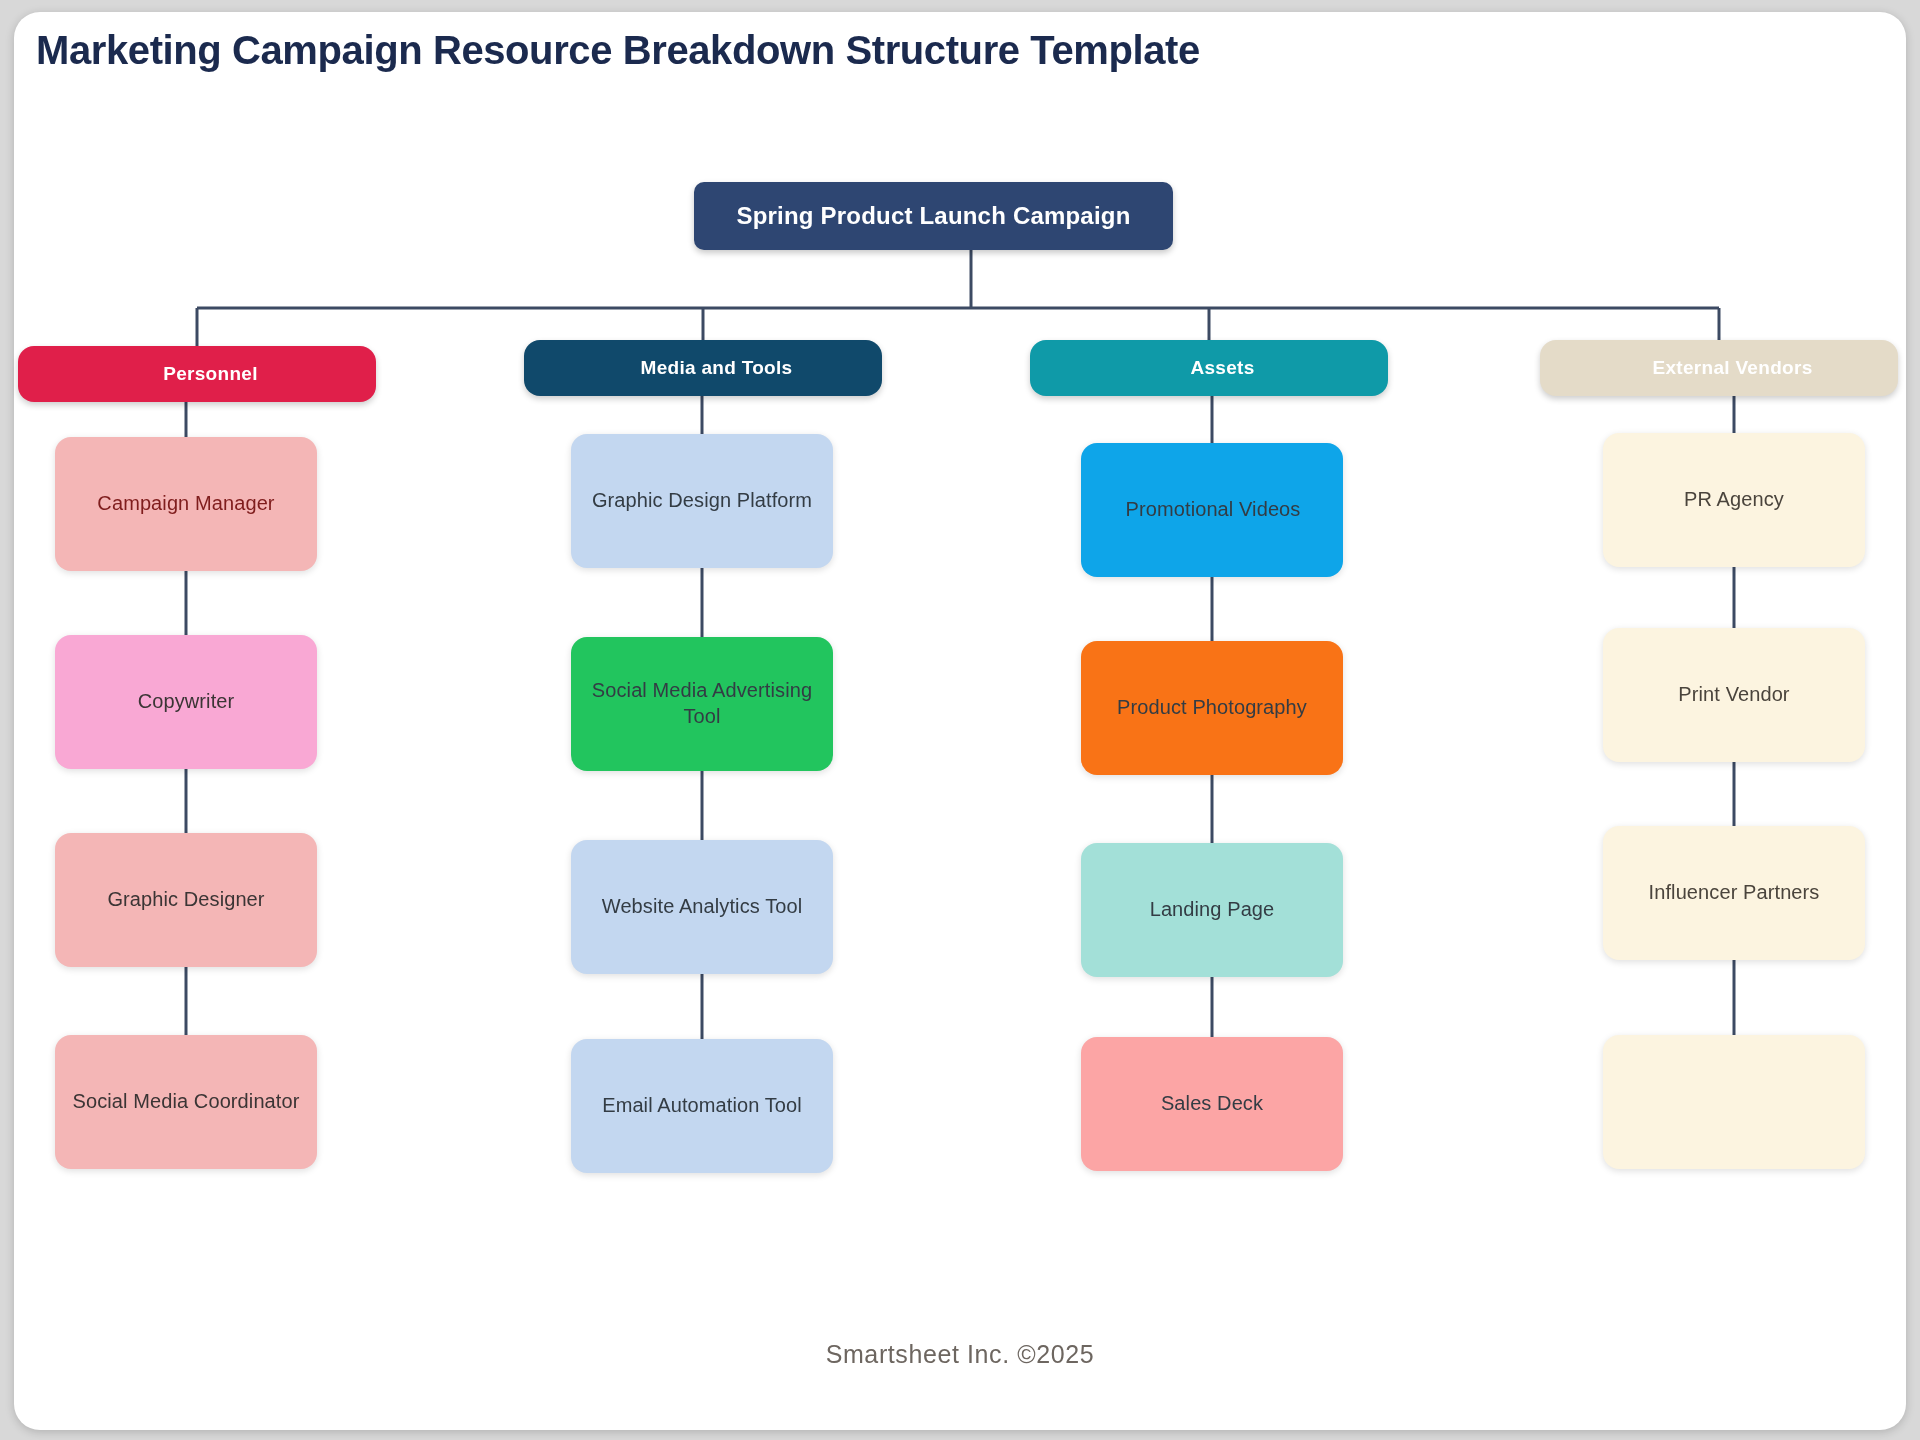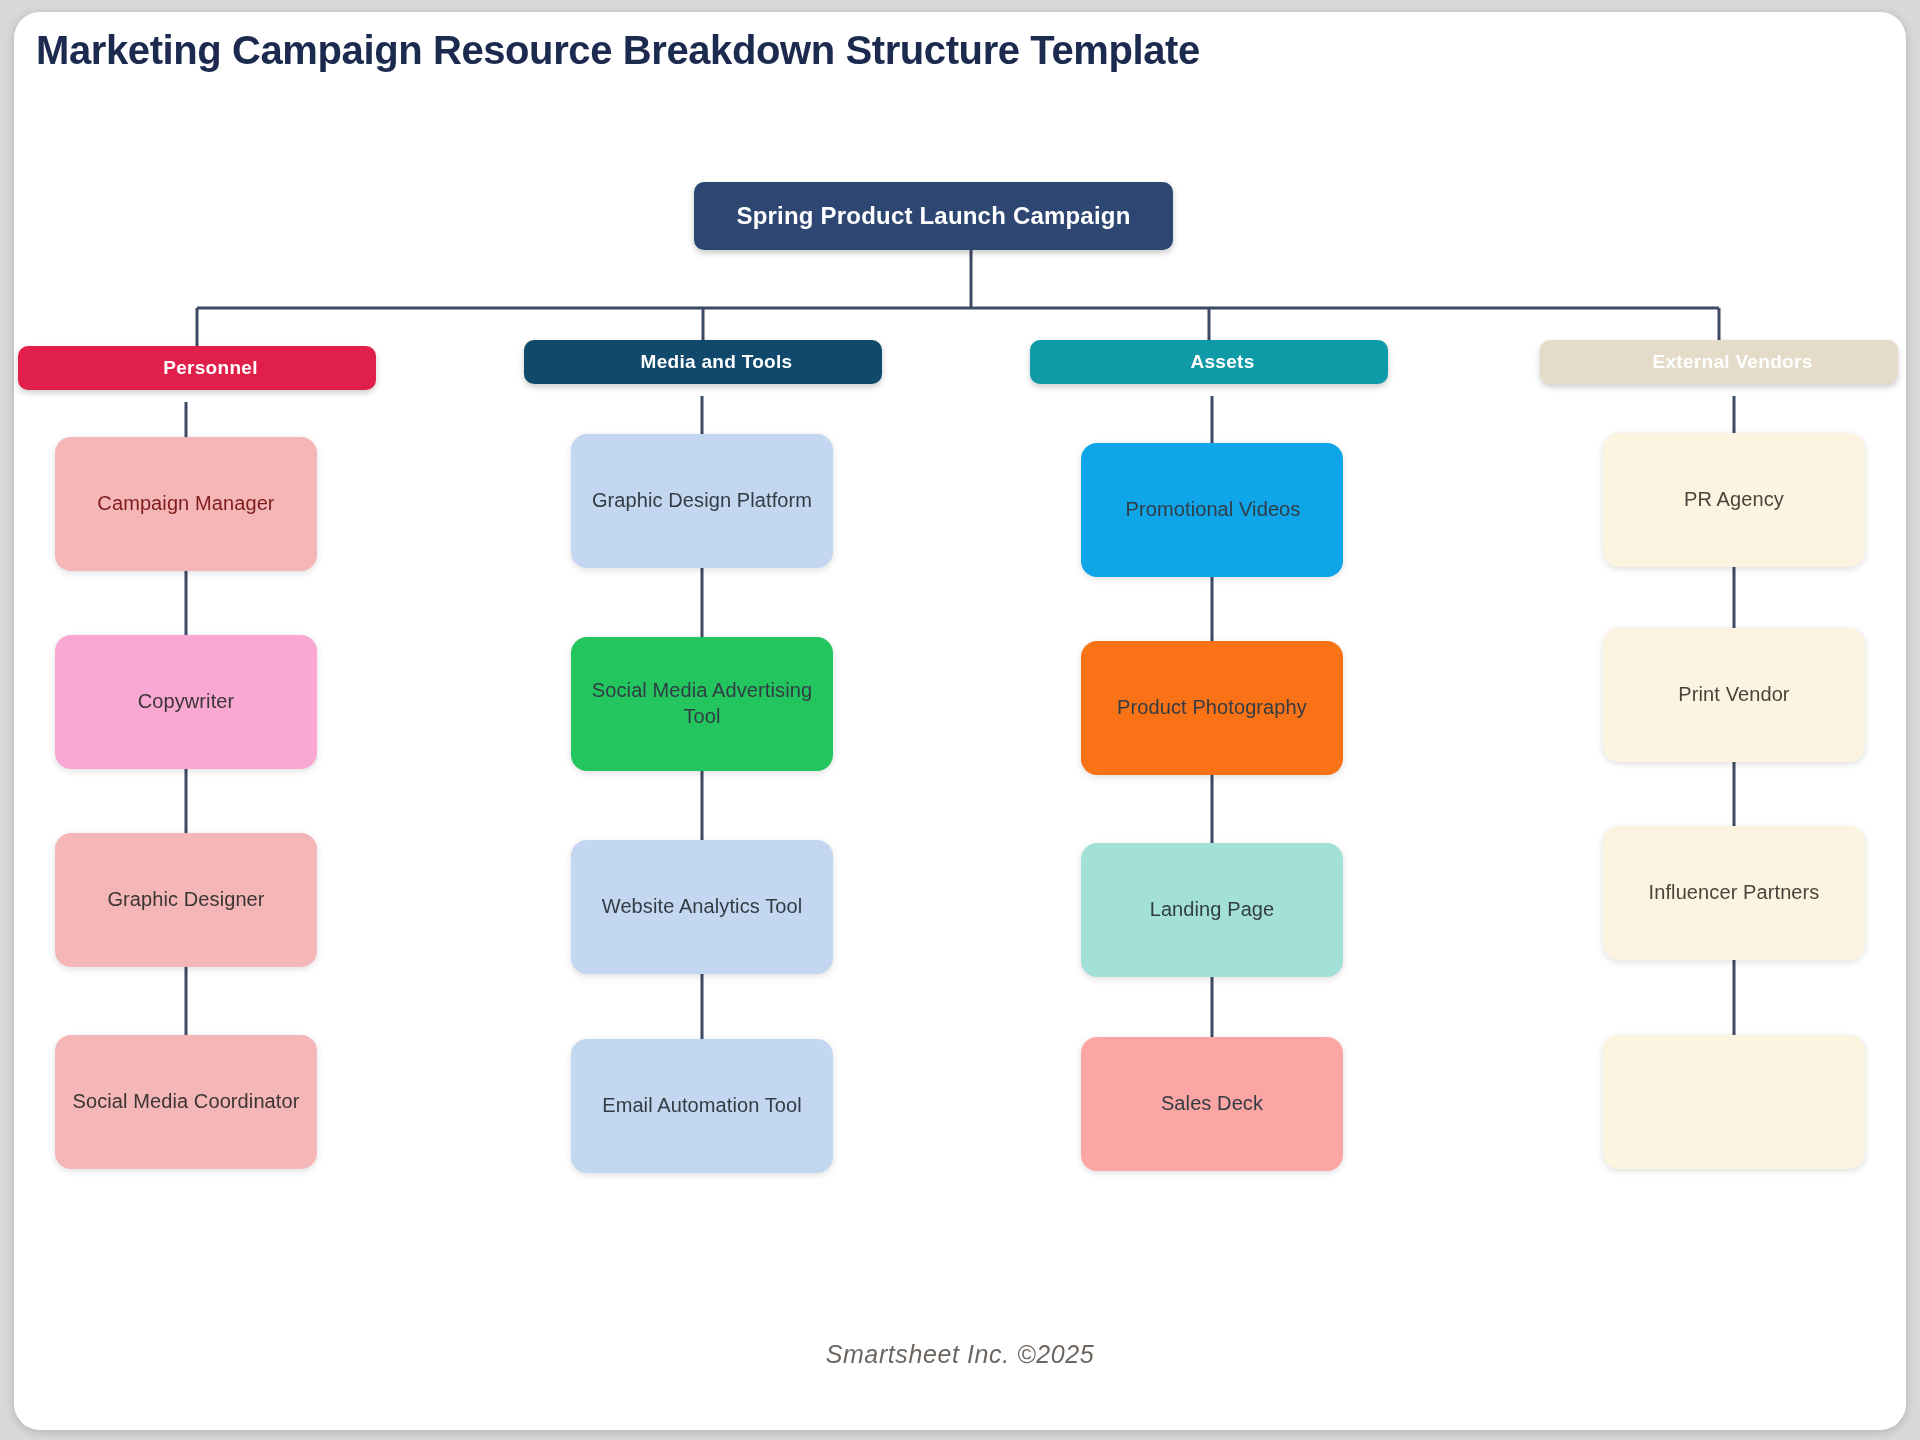--- a/index.html
+++ b/index.html
@@ -68,22 +68,22 @@
     color: #ffffff;
     font-size: 24px;
     font-weight: bold;
     letter-spacing: 0.2px;
     white-space: nowrap;
   }
 
   .cat-header {
     position: absolute;
     width: 358px;
-    height: 44px;
-    border-radius: 10px;
+    height: 56px;
+    border-radius: 16px;
     display: flex;
     align-items: center;
     justify-content: center;
     box-shadow: 0 3px 6px rgba(0,0,0,0.20);
     padding-left: 27px;
   }
   .cat-header-label {
     font-size: 19px;
     font-weight: bold;
     color: #ffffff;
@@ -110,21 +110,20 @@
     letter-spacing: 0.1px;
   }
 
   .footer {
     position: absolute;
     left: 0;
     top: 1340px;
     width: 1920px;
     text-align: center;
     font-size: 25px;
-    font-style: italic;
     color: #6d6660;
     letter-spacing: 0.6px;
   }
 </style>
 </head>
 <body>
 
 <div id="canvas">
 
   <div class="page-card"></div>

